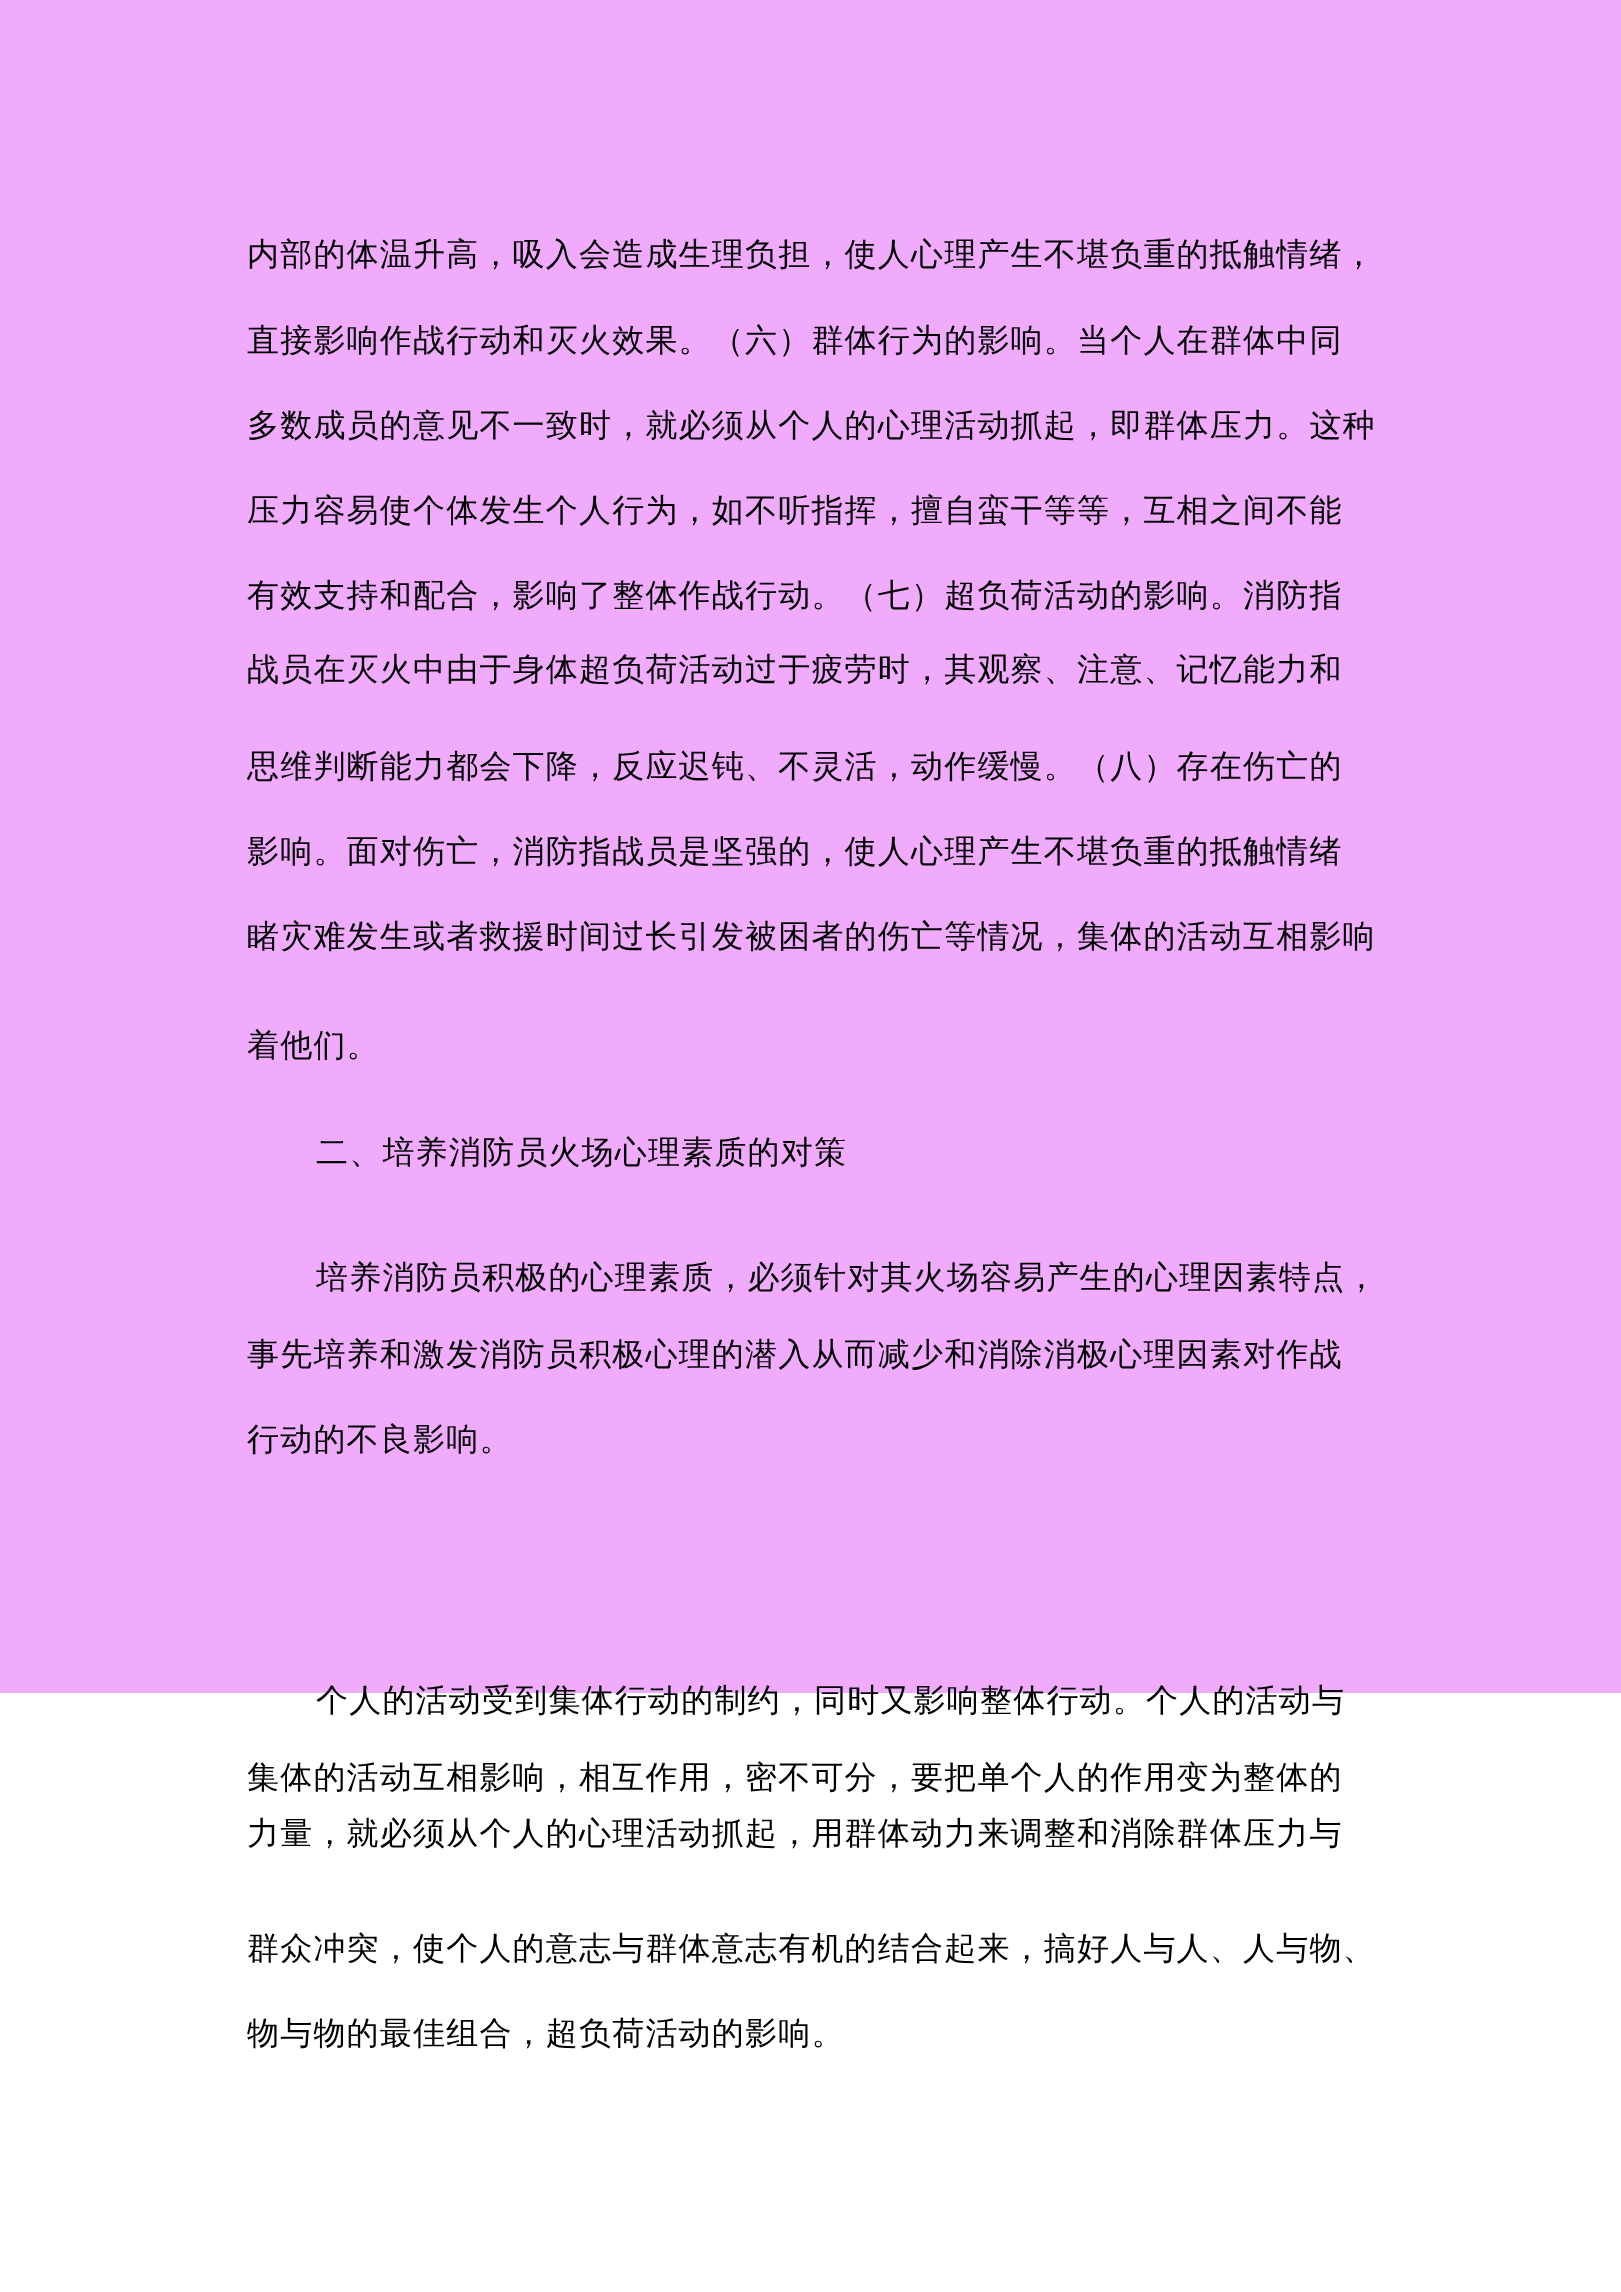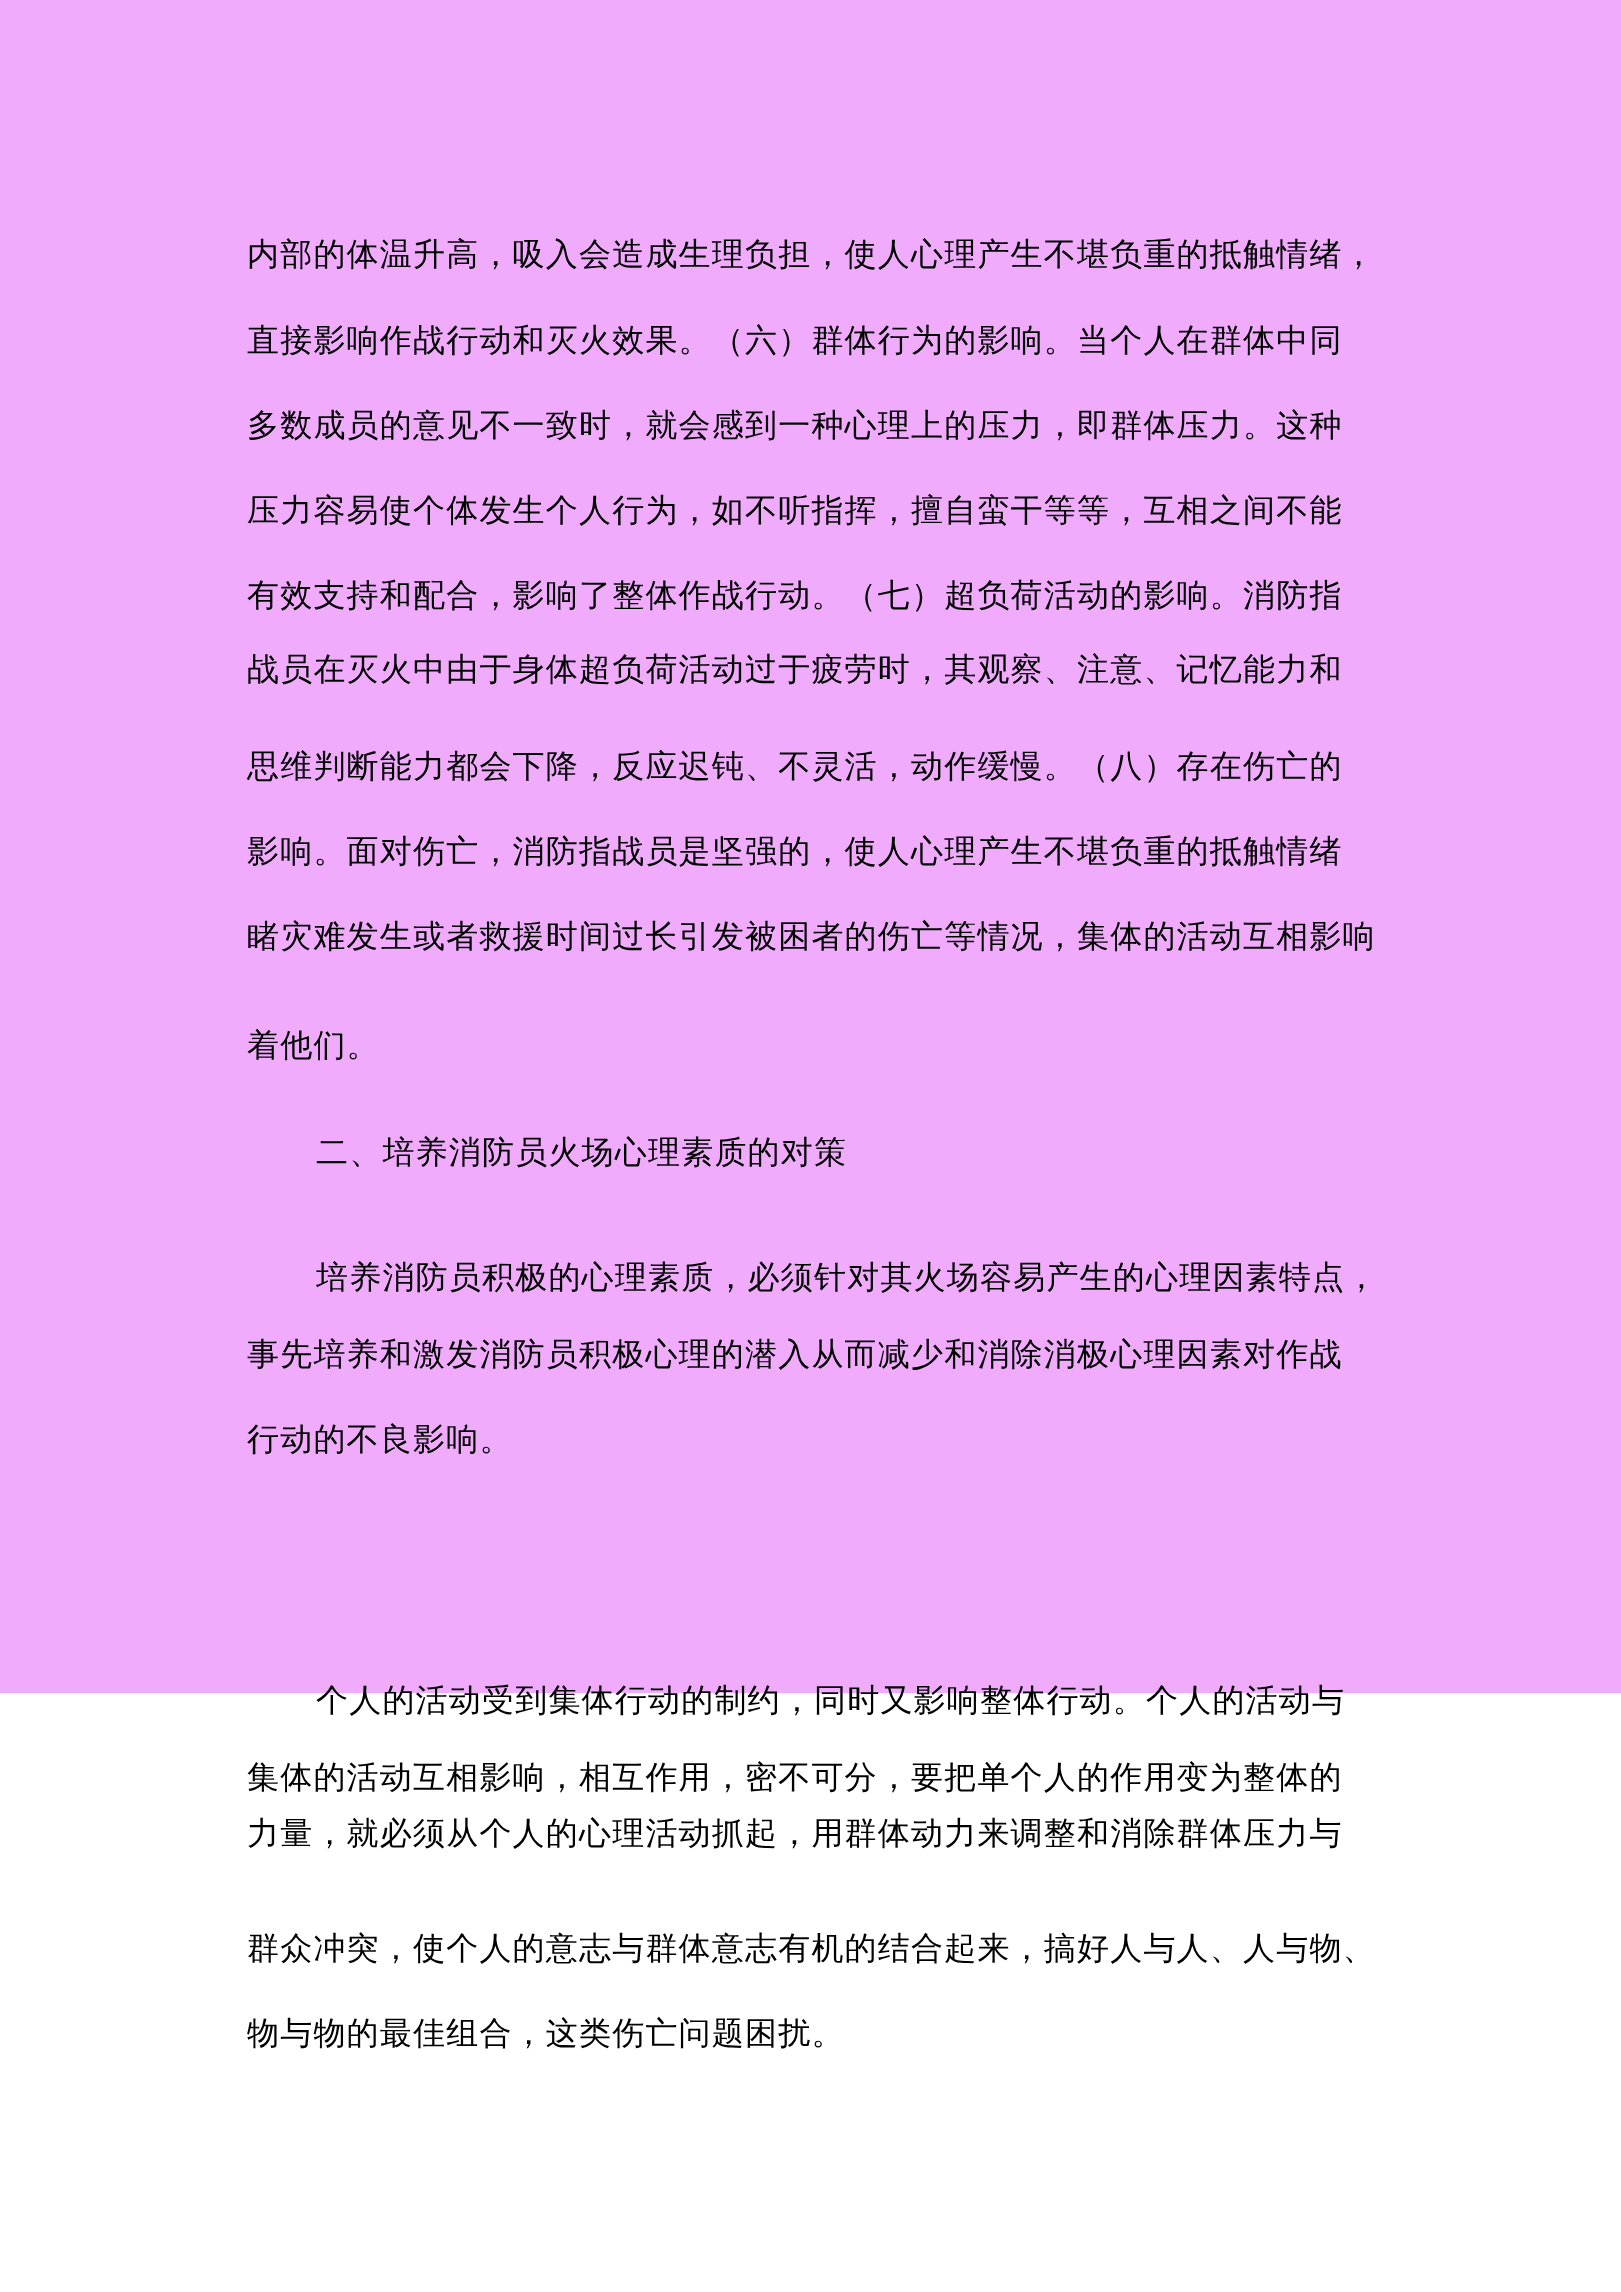--- a/index.html
+++ b/index.html
@@ -20,21 +20,21 @@
   .subindent { left: 308px; }
 </style>
 </head>
 <body>
 
 <div class="page">
 
   <div>
     <div class="line" style="top:233px">内部的体温升高，吸入会造成生理负担，使人心理产生不堪负重的抵触情绪，</div>
     <div class="line" style="top:319px">直接影响作战行动和灭火效果。（六）群体行为的影响。当个人在群体中同</div>
-    <div class="line" style="top:404px">多数成员的意见不一致时，就会感到一种心理上的压力，即群体压力。这种</div>
+    <div class="line" style="top:404px">多数成员的意见不一致时，就必须从个人的心理活动抓起，即群体压力。这种</div>
     <div class="line" style="top:489px">压力容易使个体发生个人行为，如不听指挥，擅自蛮干等等，互相之间不能</div>
     <div class="line" style="top:574px">有效支持和配合，影响了整体作战行动。（七）超负荷活动的影响。消防指</div>
     <div class="line" style="top:648px">战员在灭火中由于身体超负荷活动过于疲劳时，其观察、注意、记忆能力和</div>
     <div class="line" style="top:745px">思维判断能力都会下降，反应迟钝、不灵活，动作缓慢。（八）存在伤亡的</div>
     <div class="line" style="top:830px">影响。面对伤亡，消防指战员是坚强的，使人心理产生不堪负重的抵触情绪</div>
     <div class="line" style="top:915px">睹灾难发生或者救援时间过长引发被困者的伤亡等情况，集体的活动互相影响</div>
     <div class="line" style="top:1024px">着他们。</div>
   </div>
 
   <div class="line indent" style="top:1123px">二、培养消防员火场心理素质的对策</div>
@@ -44,17 +44,17 @@
     <div class="line" style="top:1333px">事先培养和激发消防员积极心理的潜入从而减少和消除消极心理因素对作战</div>
     <div class="line" style="top:1418px">行动的不良影响。</div>
   </div>
 
 
   <div>
     <div class="line indent" style="top:1671px">个人的活动受到集体行动的制约，同时又影响整体行动。个人的活动与</div>
     <div class="line" style="top:1756px">集体的活动互相影响，相互作用，密不可分，要把单个人的作用变为整体的</div>
     <div class="line" style="top:1812px">力量，就必须从个人的心理活动抓起，用群体动力来调整和消除群体压力与</div>
     <div class="line" style="top:1927px">群众冲突，使个人的意志与群体意志有机的结合起来，搞好人与人、人与物、</div>
-    <div class="line" style="top:2012px">物与物的最佳组合，这类伤亡问题困扰。</div>
+    <div class="line" style="top:2012px">物与物的最佳组合，超负荷活动的影响。</div>
   </div>
 
 </div>
 
 
 </body></html>

